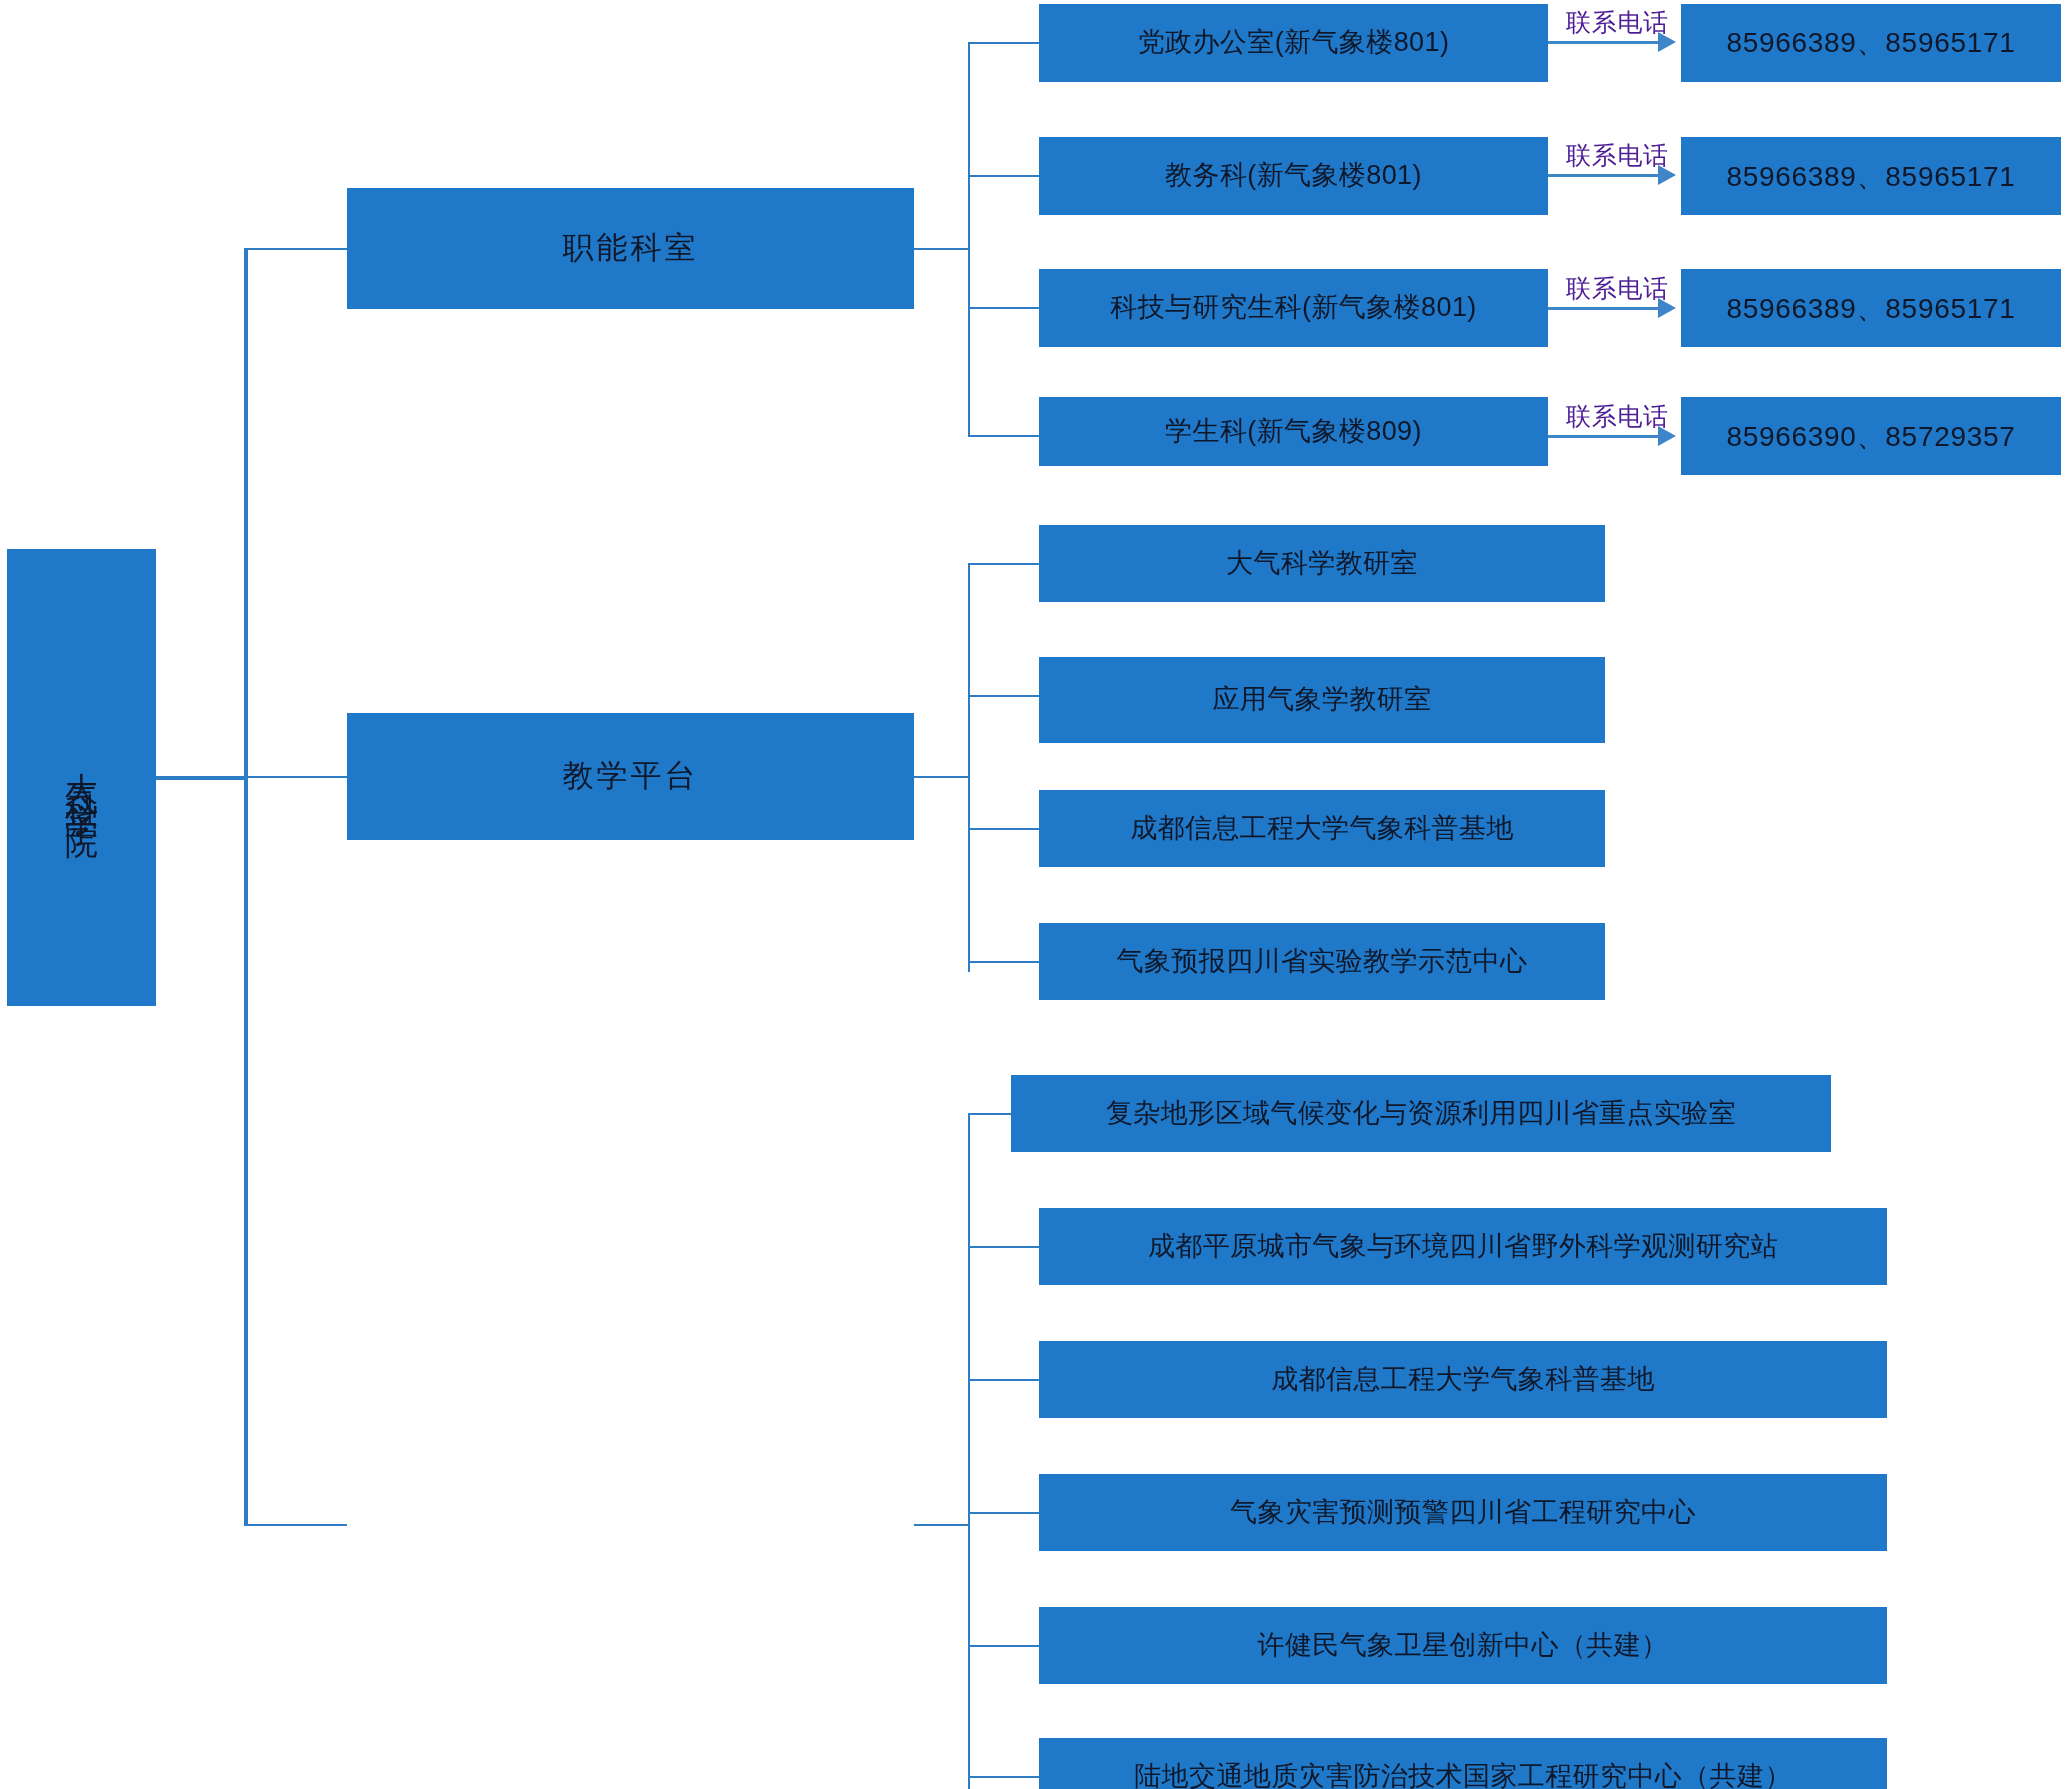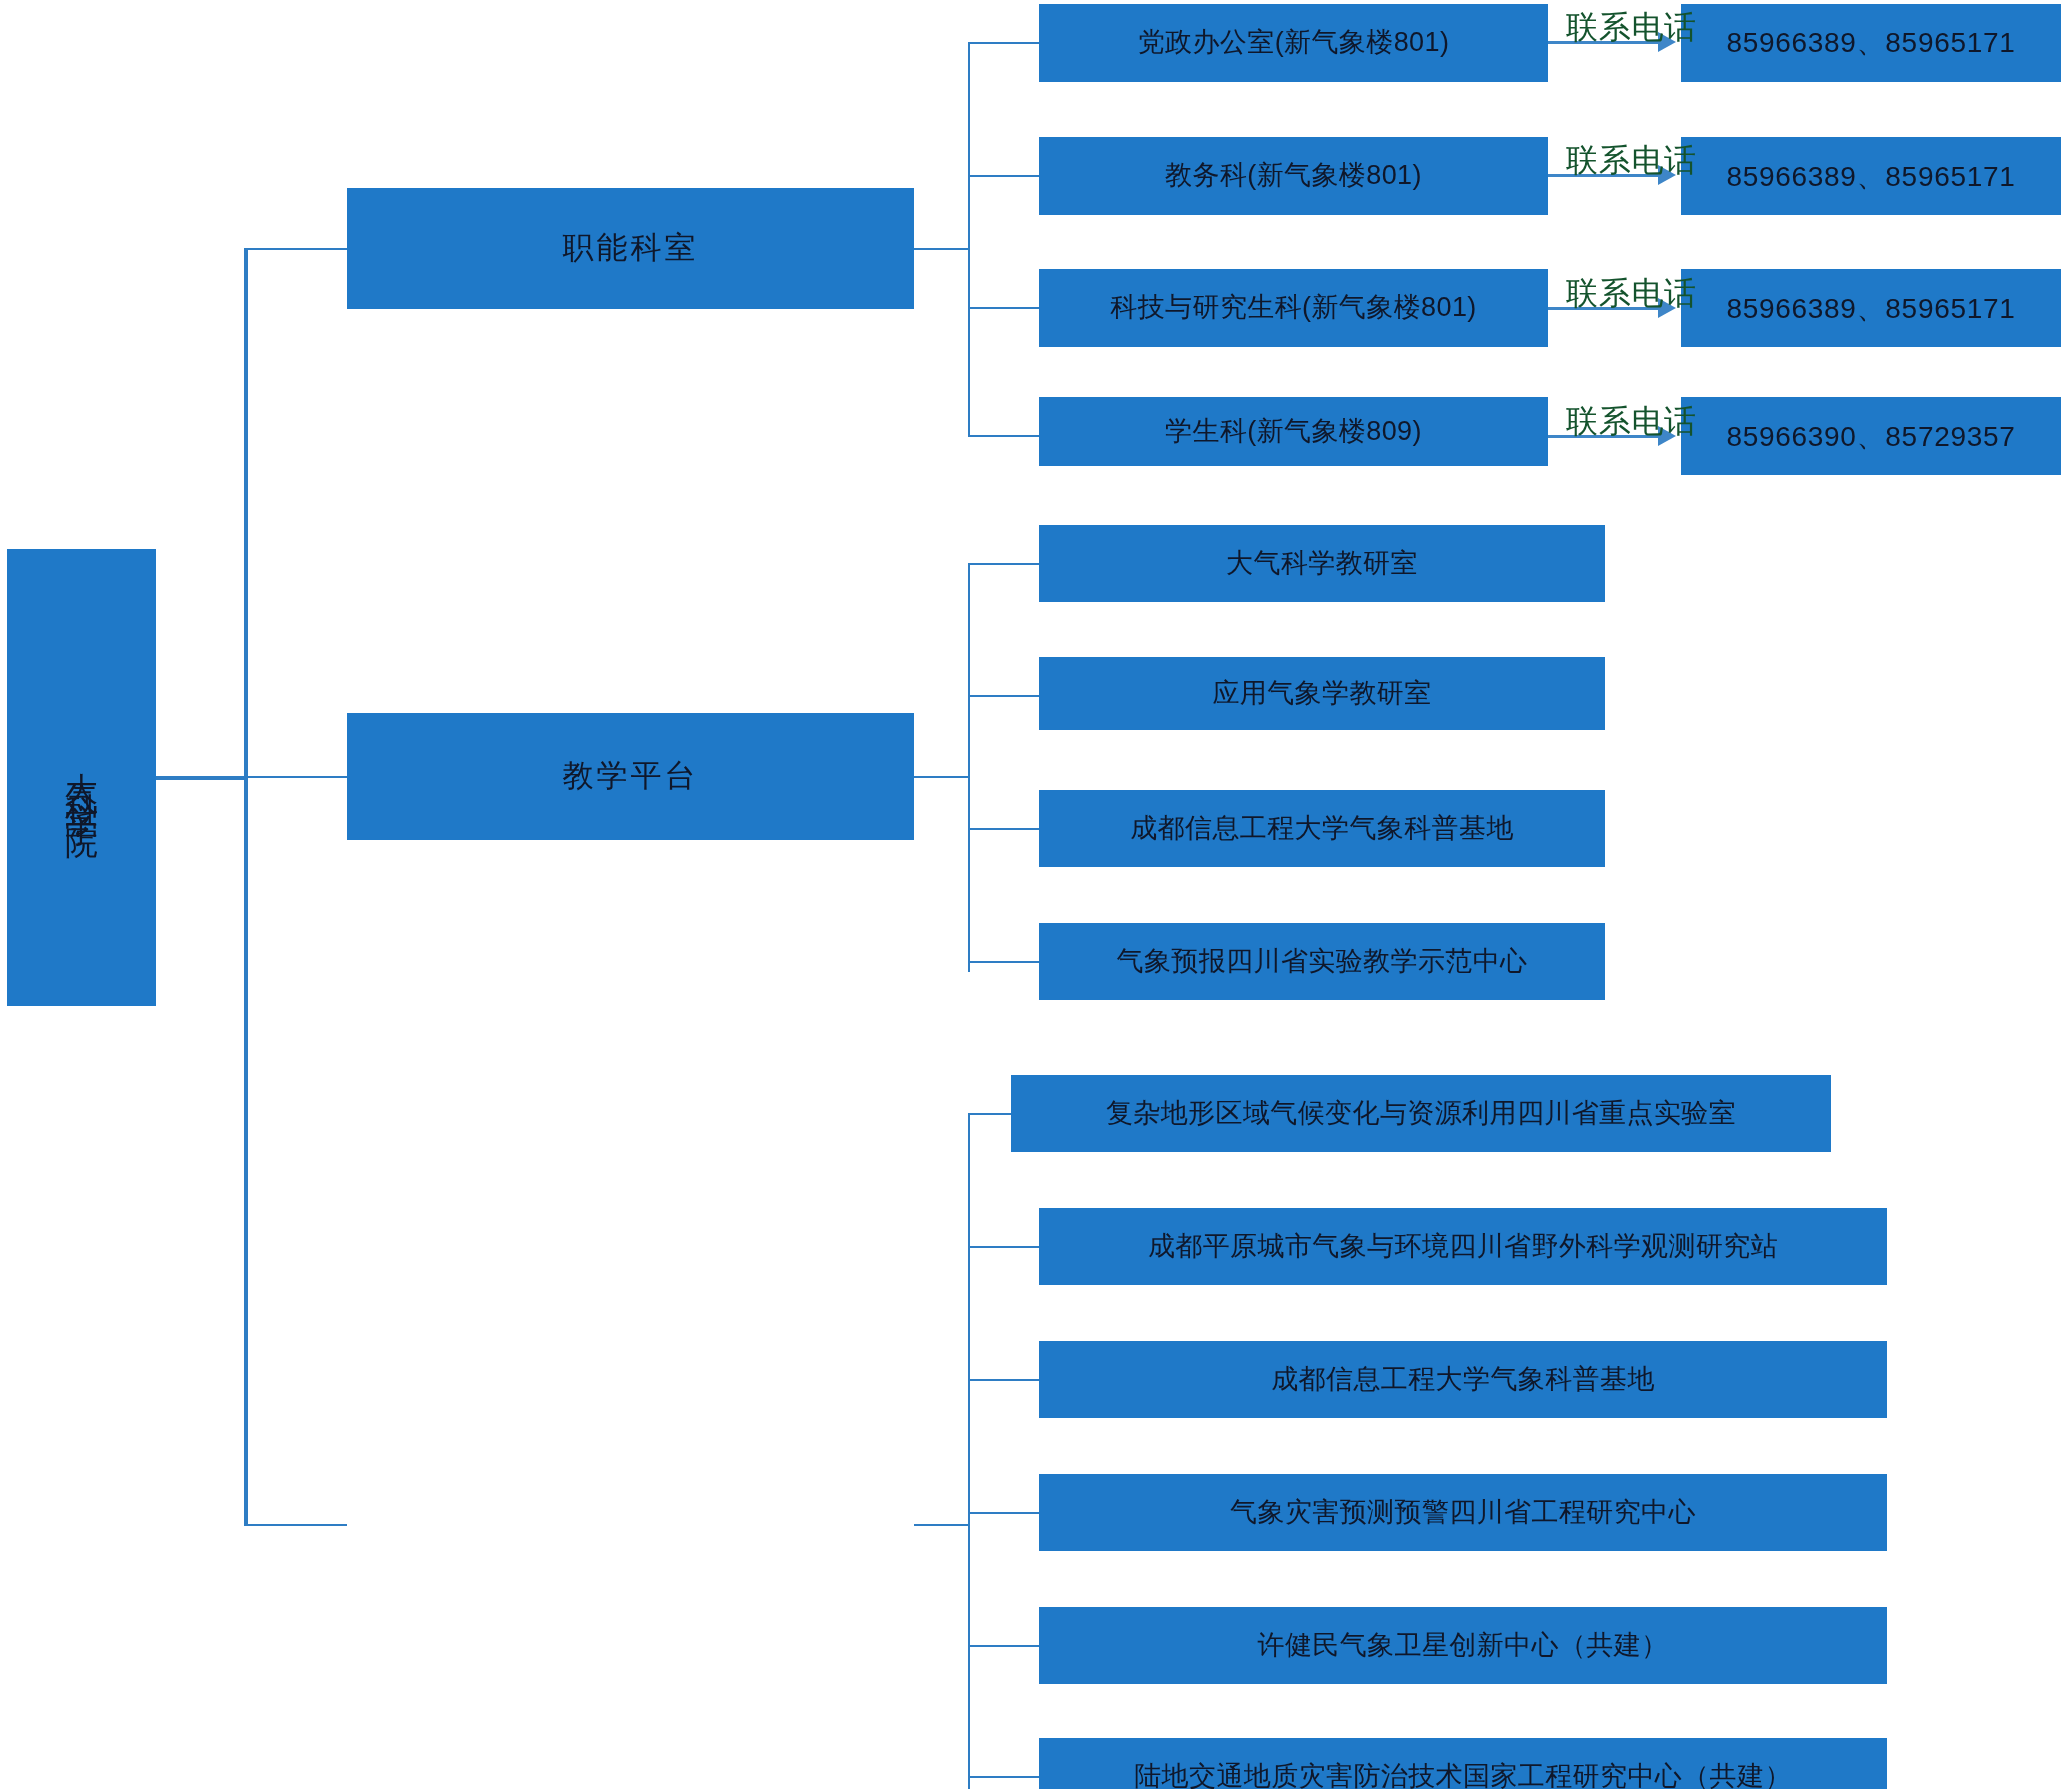--- a/index.html
+++ b/index.html
@@ -70,22 +70,22 @@
     position: absolute;
     width: 0;
     height: 0;
     border-top: 10.4px solid transparent;
     border-bottom: 10.4px solid transparent;
     border-left: 18px solid #3E86C8;
     z-index: 2;
   }
   .arrow-label {
     position: absolute;
-    font-size: 32px;
-    color: #14532d;
+    font-size: 25px;
+    color: #4c1d95;
     white-space: nowrap;
     letter-spacing: 0.7px;
     z-index: 4;
   }
 </style>
 </head>
 <body>
 
 <div id="canvas">
 
@@ -139,21 +139,21 @@
   <div class="node node-phone" style="left:1681px; top:397px; width:380px; height:78px;">85966390、85729357</div>
 
   <div class="ln ln-h" style="left:914px; top:776px; width:56px;"></div>
   <div class="ln ln-v" style="left:968px; top:563px; height:409px;"></div>
   <div class="ln ln-h" style="left:968px; top:563px; width:71px;"></div>
   <div class="ln ln-h" style="left:968px; top:695px; width:71px;"></div>
   <div class="ln ln-h" style="left:968px; top:828px; width:71px;"></div>
   <div class="ln ln-h" style="left:968px; top:961px; width:71px;"></div>
 
   <div class="node node-l3" style="left:1039px; top:525px; width:566px; height:77px;">大气科学教研室</div>
-  <div class="node node-l3" style="left:1039px; top:657px; width:566px; height:73px;">应用气象学教研室</div>
+  <div class="node node-l3" style="left:1039px; top:657px; width:566px; height:86px;">应用气象学教研室</div>
   <div class="node node-l3" style="left:1039px; top:790px; width:566px; height:77px;">成都信息工程大学气象科普基地</div>
   <div class="node node-l3" style="left:1039px; top:923px; width:566px; height:77px;">气象预报四川省实验教学示范中心</div>
 
   <div class="ln ln-h" style="left:914px; top:1524px; width:56px;"></div>
   <div class="ln ln-v" style="left:968px; top:1113px; height:811px;"></div>
   <div class="ln ln-h" style="left:968px; top:1113px; width:71px;"></div>
   <div class="ln ln-h" style="left:968px; top:1246px; width:71px;"></div>
   <div class="ln ln-h" style="left:968px; top:1379px; width:71px;"></div>
   <div class="ln ln-h" style="left:968px; top:1512px; width:71px;"></div>
   <div class="ln ln-h" style="left:968px; top:1645px; width:71px;"></div>

